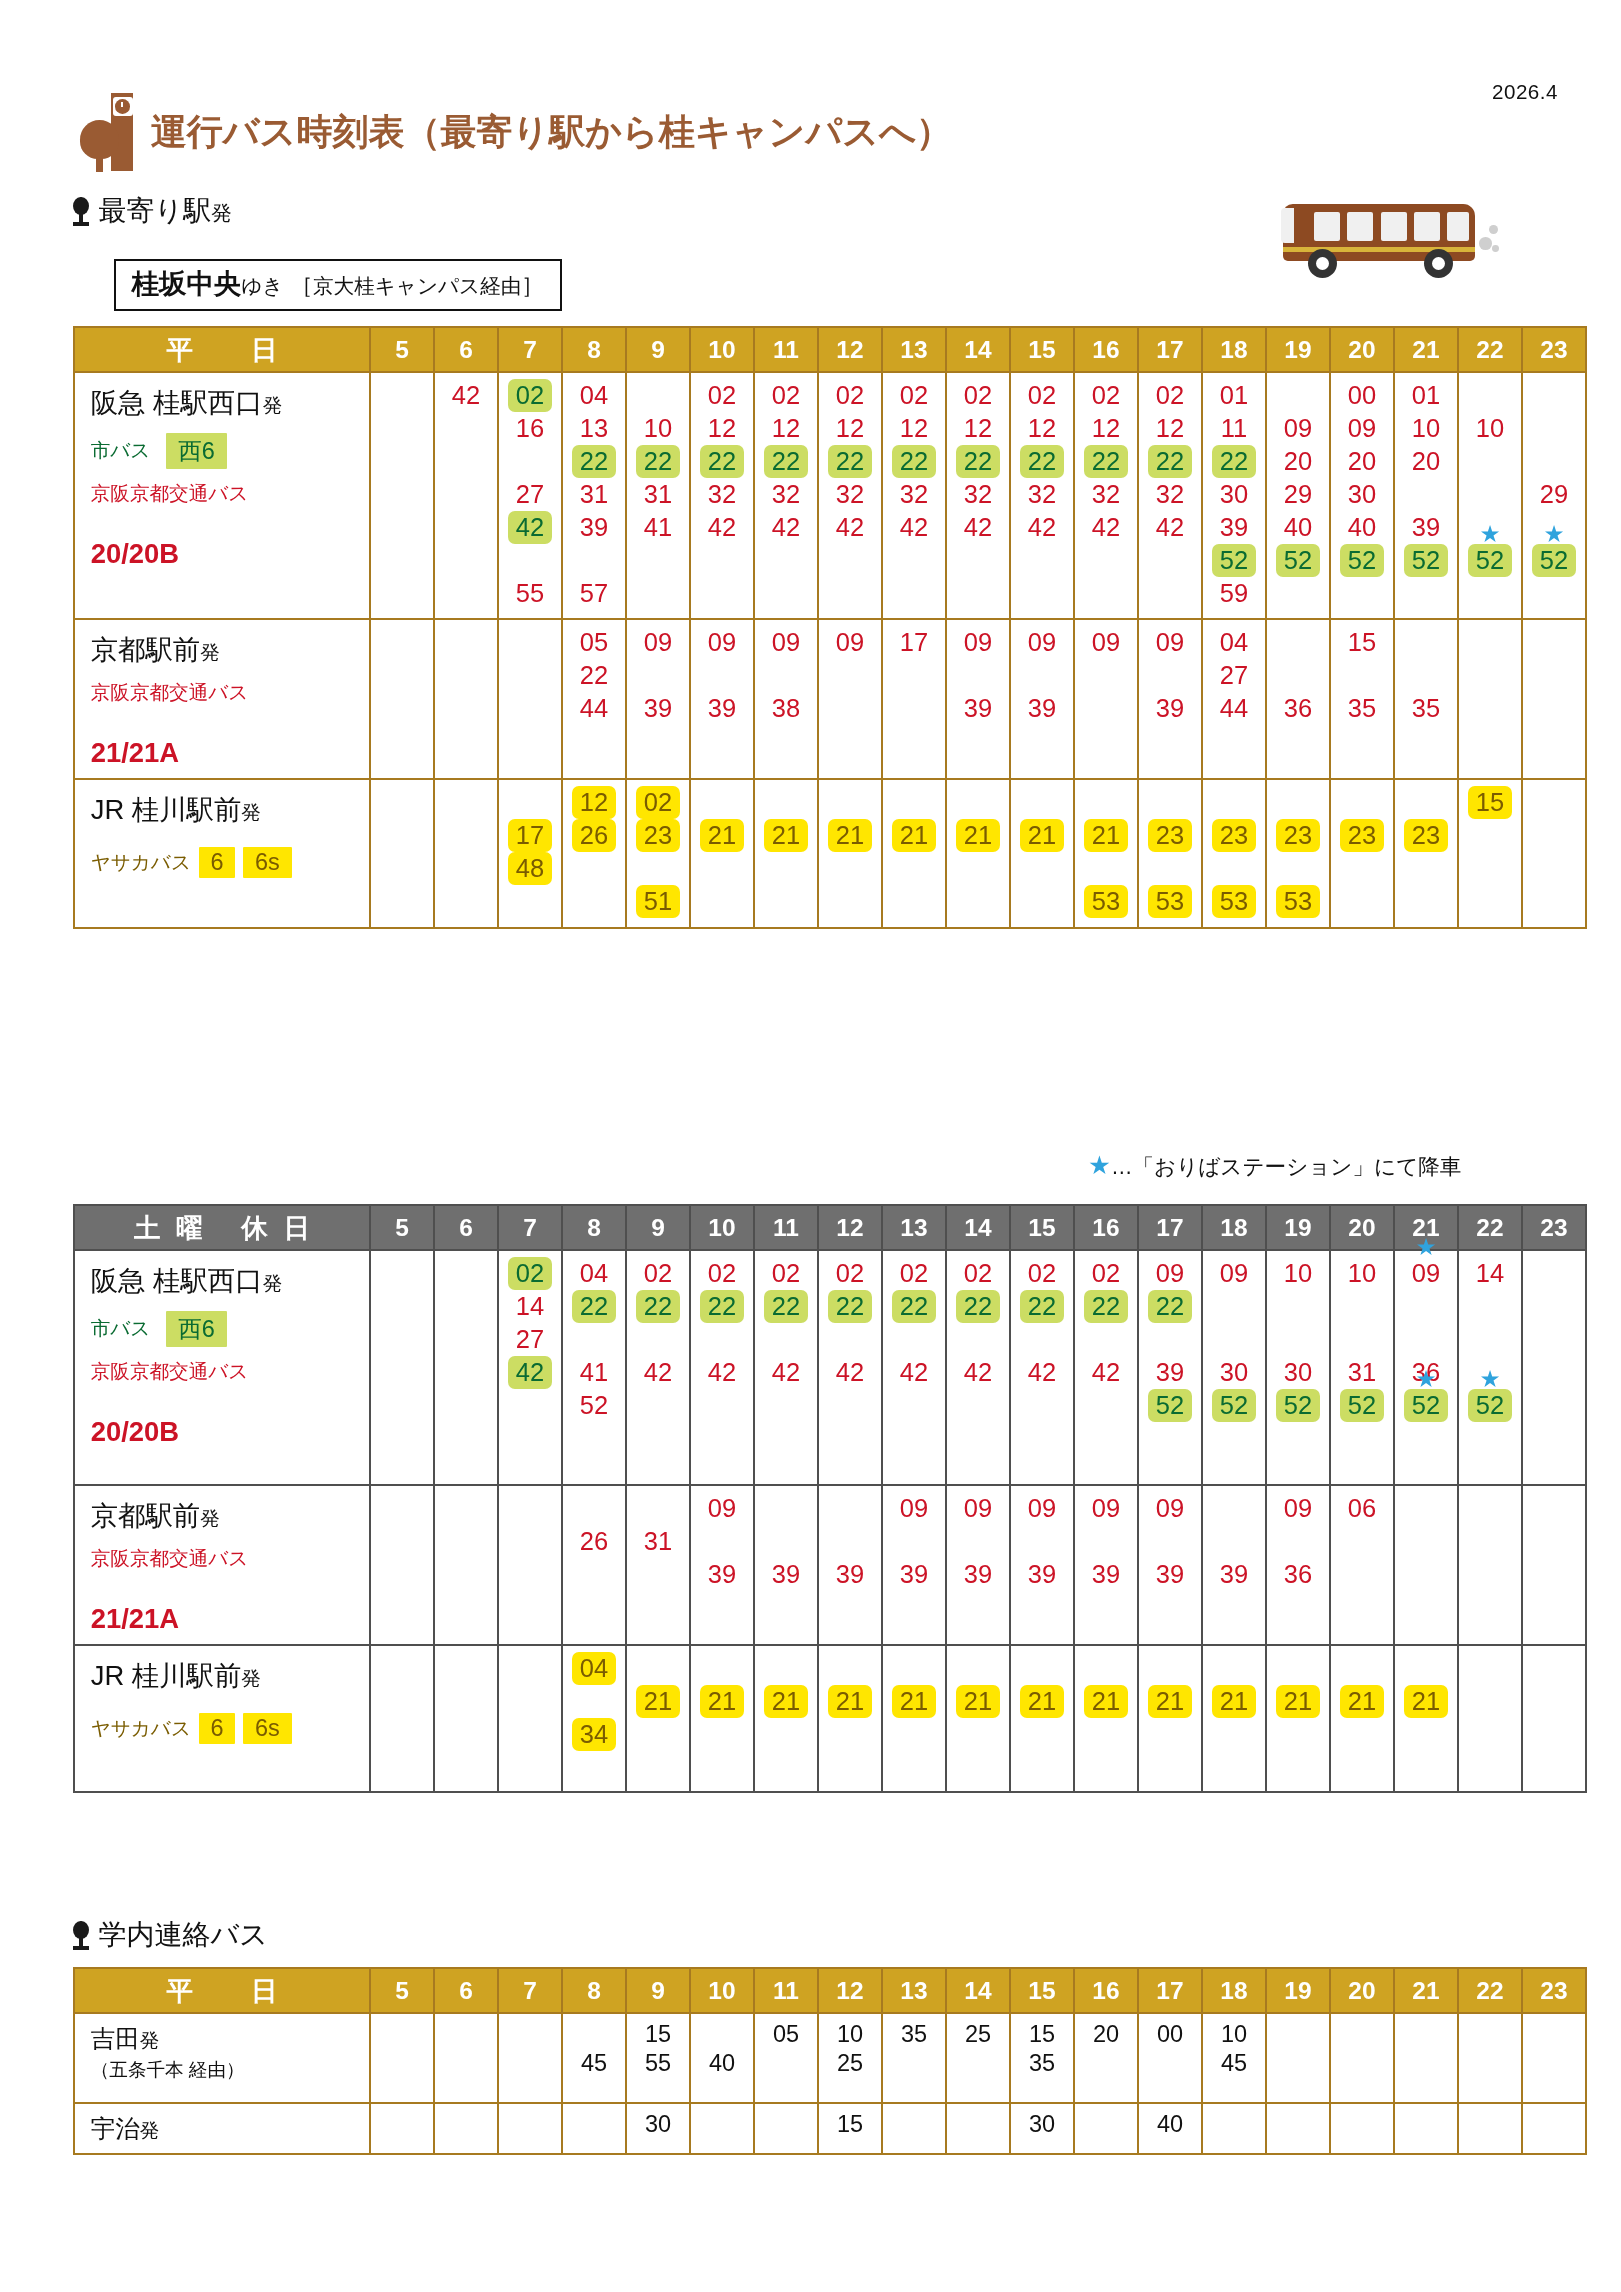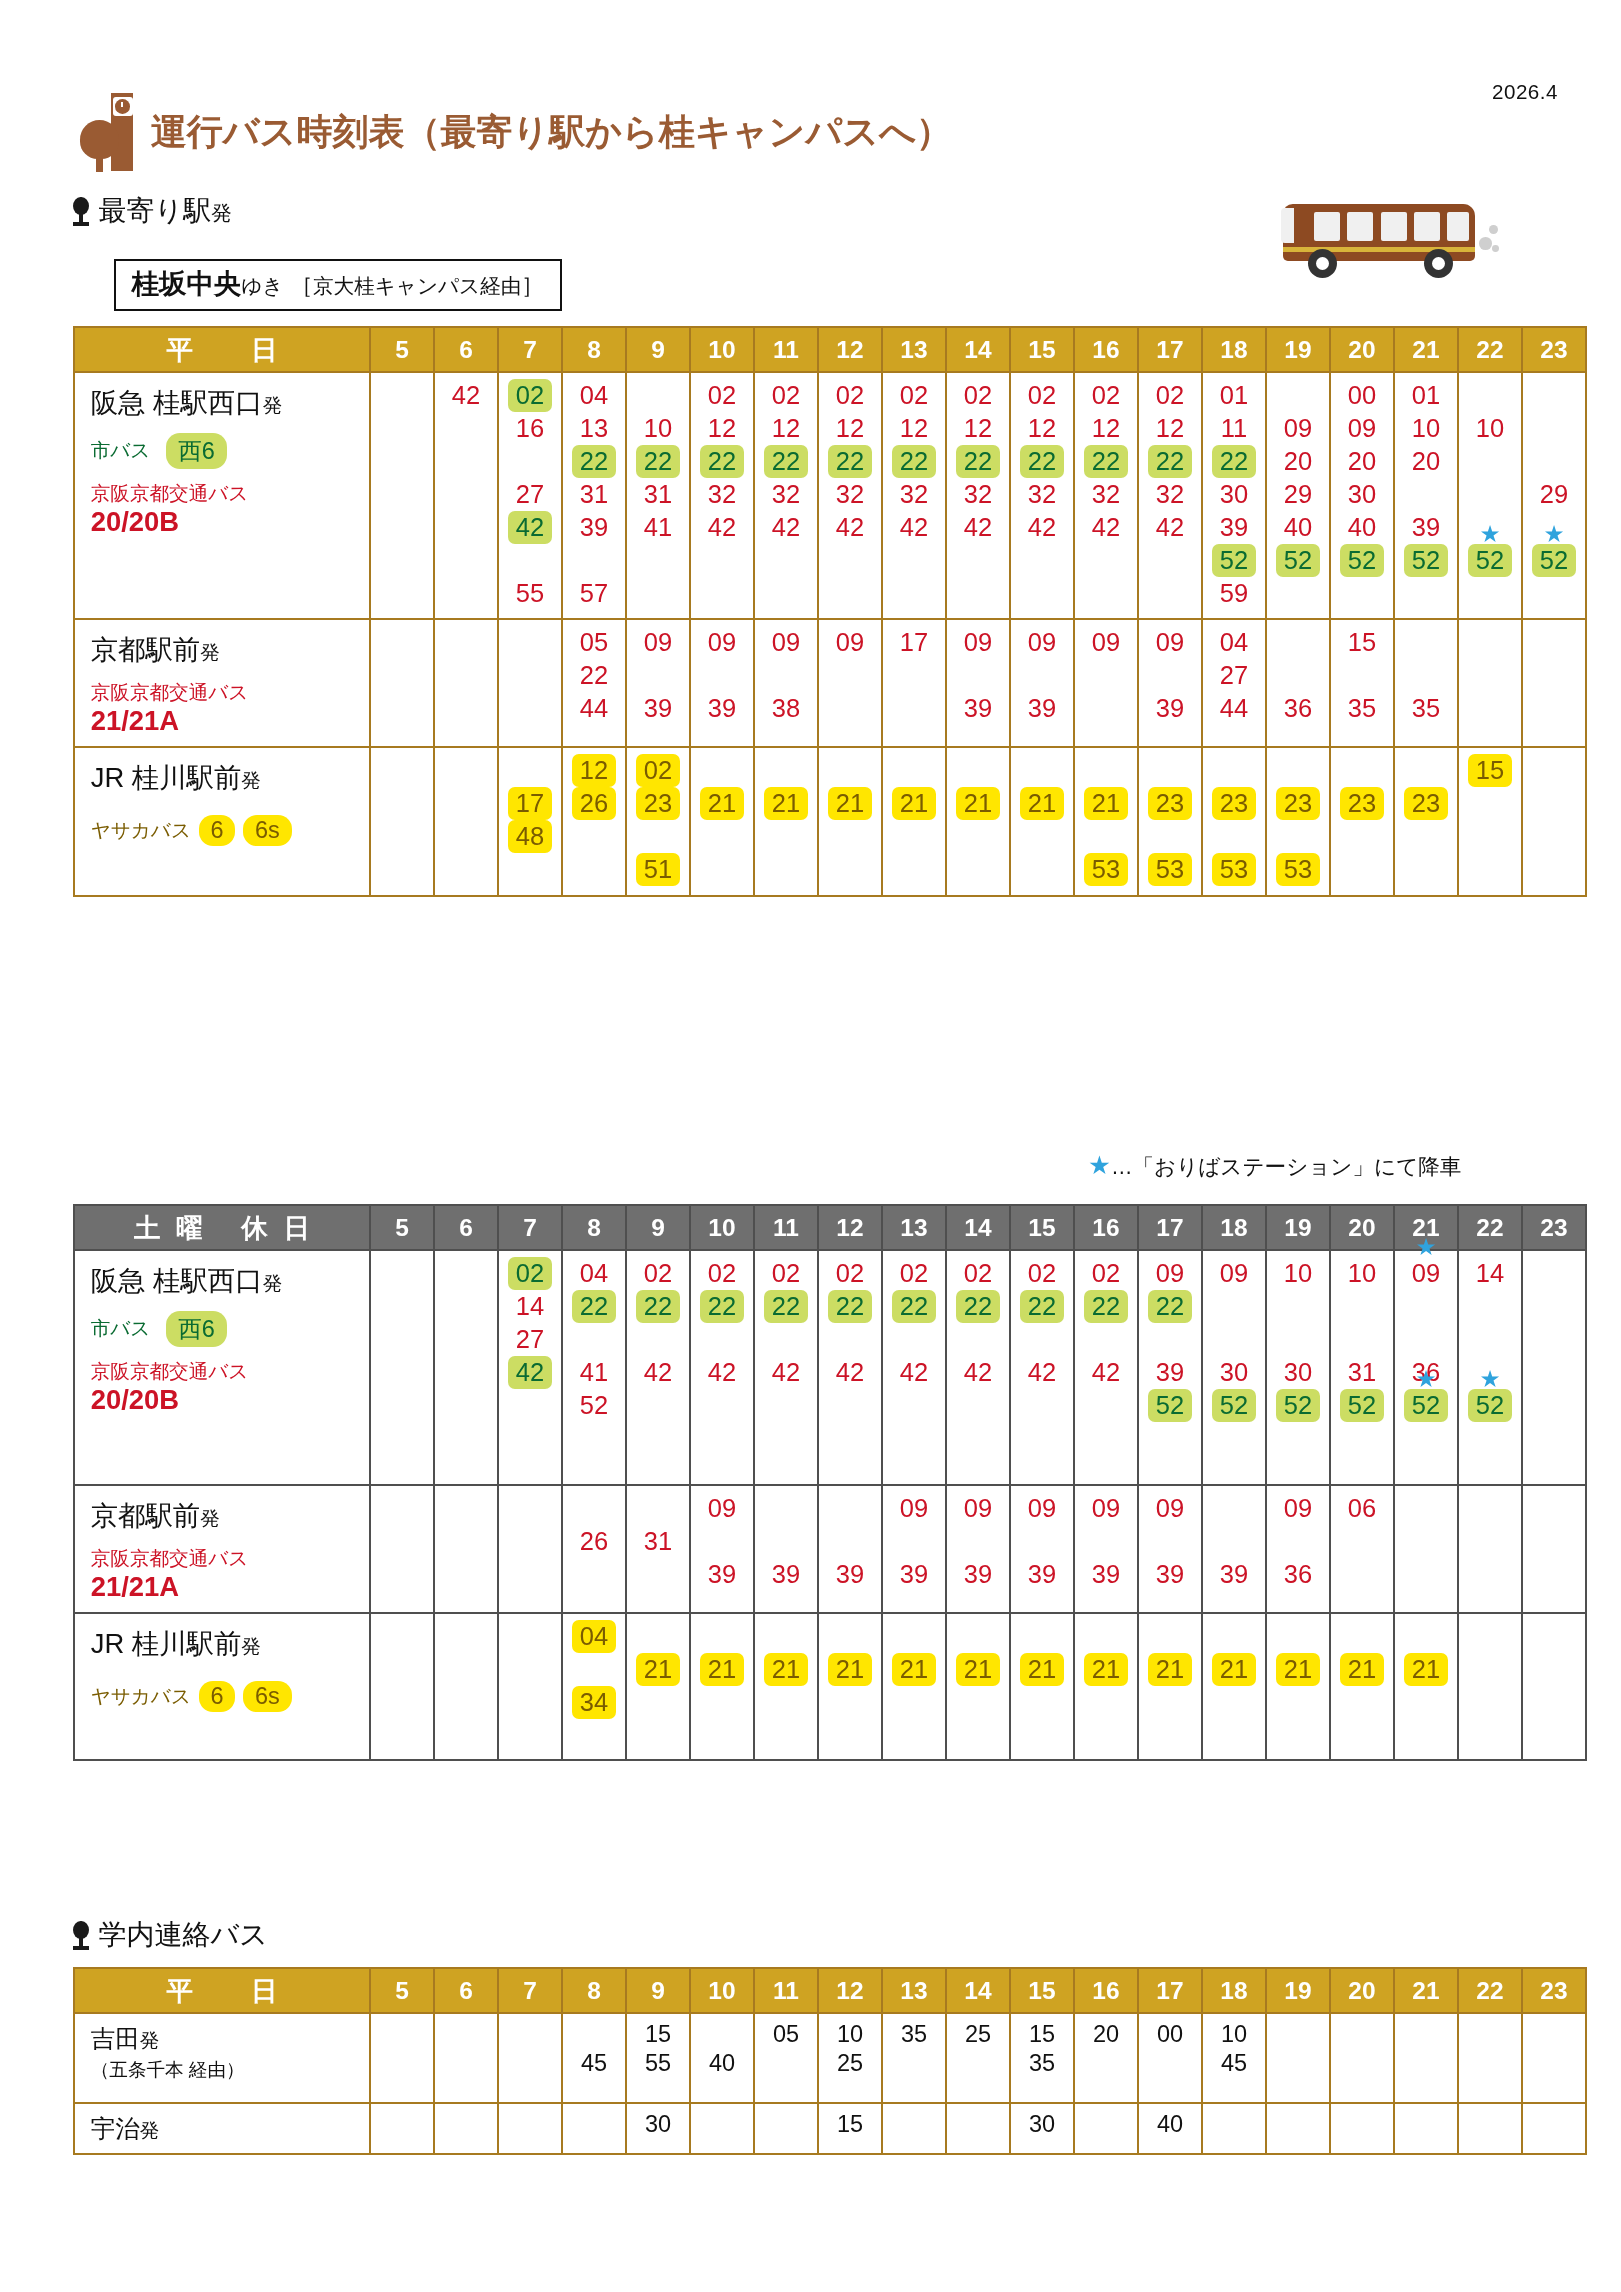--- a/index.html
+++ b/index.html
@@ -59,24 +59,24 @@
   .t.yellow{color:#7a5c00;background:#ffe600;border-radius:6.9px;padding:0 5.9px;position:relative;}
   .t.blank{color:transparent;}
   .t.star:before{content:"\2605";position:absolute;left:50%;transform:translateX(-50%);top:-20.6px;color:#2fa3dd;font-size:23.5px;line-height:23.5px;}
   .t.starplain{position:relative;}
   .t.starplain:before{content:"\2605";position:absolute;left:50%;transform:translateX(-50%);top:-20.6px;color:#2fa3dd;font-size:23.5px;line-height:23.5px;}
 
   .rowlabel{padding:11.8px 0 9.8px 15.7px;}
   .rl-main{font-size:27.4px;color:#111;white-space:nowrap;font-weight:500;}
   .rl-main .sm{font-size:19.6px;}
   .rl-line{margin-top:11.8px;font-size:19.6px;color:#0a6b32;white-space:nowrap;display:flex;align-items:center;gap:16px;}
-  .chip{background:#ccdd63;color:#0a6b32;border-radius:14px;padding:2px 11.8px;font-size:23.5px;font-weight:500;}
+  .chip{background:#ccdd63;color:#0a6b32;border-radius:1px;padding:2px 11.8px;font-size:23.5px;font-weight:500;}
   .chip.y{background:#ffe600;color:#7a5c00;}
   .rl-op{margin-top:13.7px;font-size:19.6px;color:#cc1326;white-space:nowrap;line-height:23.5px;}
-  .rl-num{font-size:27.4px;font-weight:700;color:#cc1326;line-height:31px;letter-spacing:0px;}
+  .rl-num{font-size:27.4px;font-weight:700;color:#cc1326;line-height:31px;letter-spacing:0px;margin-top:32px;}
   .rl-yasaka{margin-top:19.6px;font-size:19.6px;color:#7a5c00;display:flex;align-items:center;gap:7.8px;}
 
   .note{position:absolute;font-size:21.6px;color:#111;white-space:nowrap;margin-top:8px;}
   .note .st{color:#2fa3dd;font-size:25.5px;}
 
   .uni .rowlabel{padding:7.8px 0 7.8px 15.7px;}
   .uni .rl-main{font-size:24.5px;}
   .uni .sub{font-size:18.6px;color:#111;margin-top:2px;}
   .uni td.time{text-align:center;font-size:23.5px;color:#111;line-height:29px;padding:5.9px 0 5.9px 0;vertical-align:top;}
 </style>

